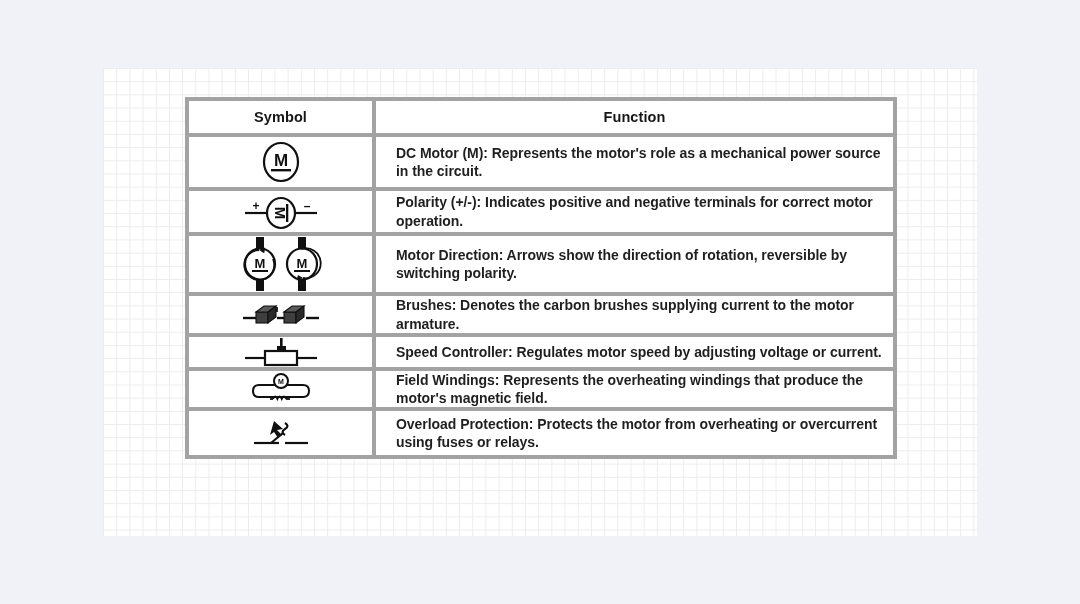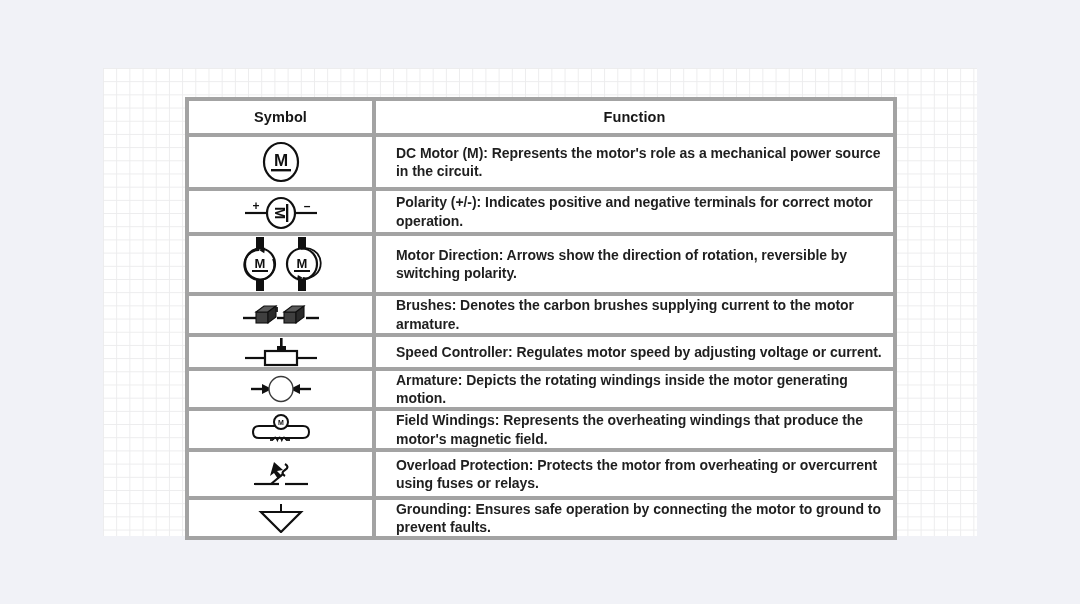--- a/index.html
+++ b/index.html
@@ -225,34 +225,20 @@
               <line x1="54" y1="21" x2="74" y2="21" stroke="#101010" stroke-width="2.2"></line>
               <rect x="22" y="14" width="32" height="14" fill="#ffffff" stroke="#101010" stroke-width="2.2"></rect>
               <rect x="34" y="9" width="9" height="6" fill="#101010"></rect>
               <rect x="37" y="1" width="2.6" height="9" fill="#101010"></rect>
             </svg>
           </div>
         </td>
         <td class="function-cell">Speed Controller: Regulates motor speed by adjusting voltage or current.</td>
       </tr>
 
-      <tr class="r-armature">
-        <td class="symbol-cell">
-          <div class="sym-wrap">
-            <svg width="62" height="28" viewBox="0 0 62 28">
-              <line x1="1" y1="14" x2="13" y2="14" stroke="#101010" stroke-width="2.4"></line>
-              <line x1="49" y1="14" x2="61" y2="14" stroke="#101010" stroke-width="2.4"></line>
-              <polygon points="12,9 19,12.5 19,15.5 12,19" fill="#101010"></polygon>
-              <polygon points="50,9 43,12.5 43,15.5 50,19" fill="#101010"></polygon>
-              <ellipse cx="31" cy="14" rx="12" ry="12.5" fill="#ffffff" stroke="#3a3a3a" stroke-width="1.4"></ellipse>
-            </svg>
-          </div>
-        </td>
-        <td class="function-cell">Armature: Depicts the rotating windings inside the motor generating motion.</td>
-      </tr>
 
       <tr class="r-field">
         <td class="symbol-cell">
           <div class="sym-wrap">
             <svg width="64" height="32" viewBox="0 0 64 32">
               <path d="M 10 12 q -6 0 -6 6 q 0 6 6 6 h 44 q 6 0 6 -6 q 0 -6 -6 -6 z" fill="#ffffff" stroke="#101010" stroke-width="2"></path>
               <circle cx="32" cy="8" r="7" fill="#ffffff" stroke="#101010" stroke-width="2"></circle>
               <text x="32" y="11" text-anchor="middle" font-family="Liberation Sans, sans-serif" font-size="7" font-weight="bold" fill="#101010">M</text>
               <path d="M 24 26 q 2.2 -5 4.4 0 q 2.2 -5 4.4 0 q 2.2 -5 4.4 0" fill="none" stroke="#101010" stroke-width="1.8"></path>
               <line x1="21" y1="26" x2="24" y2="26" stroke="#101010" stroke-width="1.8"></line>
@@ -272,28 +258,17 @@
               <line x1="19" y1="25" x2="31" y2="15" stroke="#101010" stroke-width="2.2"></line>
               <polygon points="22,3 31,11 25,12 30,17 26,20 22,14 18,17" fill="#101010"></polygon>
               <path d="M 33 5 q 5 3 0 6 q -5 3 0 6" fill="none" stroke="#101010" stroke-width="2.2"></path>
             </svg>
           </div>
         </td>
         <td class="function-cell">Overload Protection: Protects the motor from overheating or overcurrent using fuses or relays.</td>
       </tr>
 
 
-      <tr class="r-ground">
-        <td class="symbol-cell">
-          <div class="sym-wrap">
-            <svg width="56" height="30" viewBox="0 0 56 30">
-              <line x1="28" y1="1" x2="28" y2="9" stroke="#101010" stroke-width="2"></line>
-              <polygon points="8,9 48,9 28,29" fill="#ffffff" stroke="#101010" stroke-width="2.2" stroke-linejoin="miter"></polygon>
-            </svg>
-          </div>
-        </td>
-        <td class="function-cell">Grounding: Ensures safe operation by connecting the motor to ground to prevent faults.</td>
-      </tr>
 
     </tbody>
   </table>
 
 </div>
 
 </body></html>

